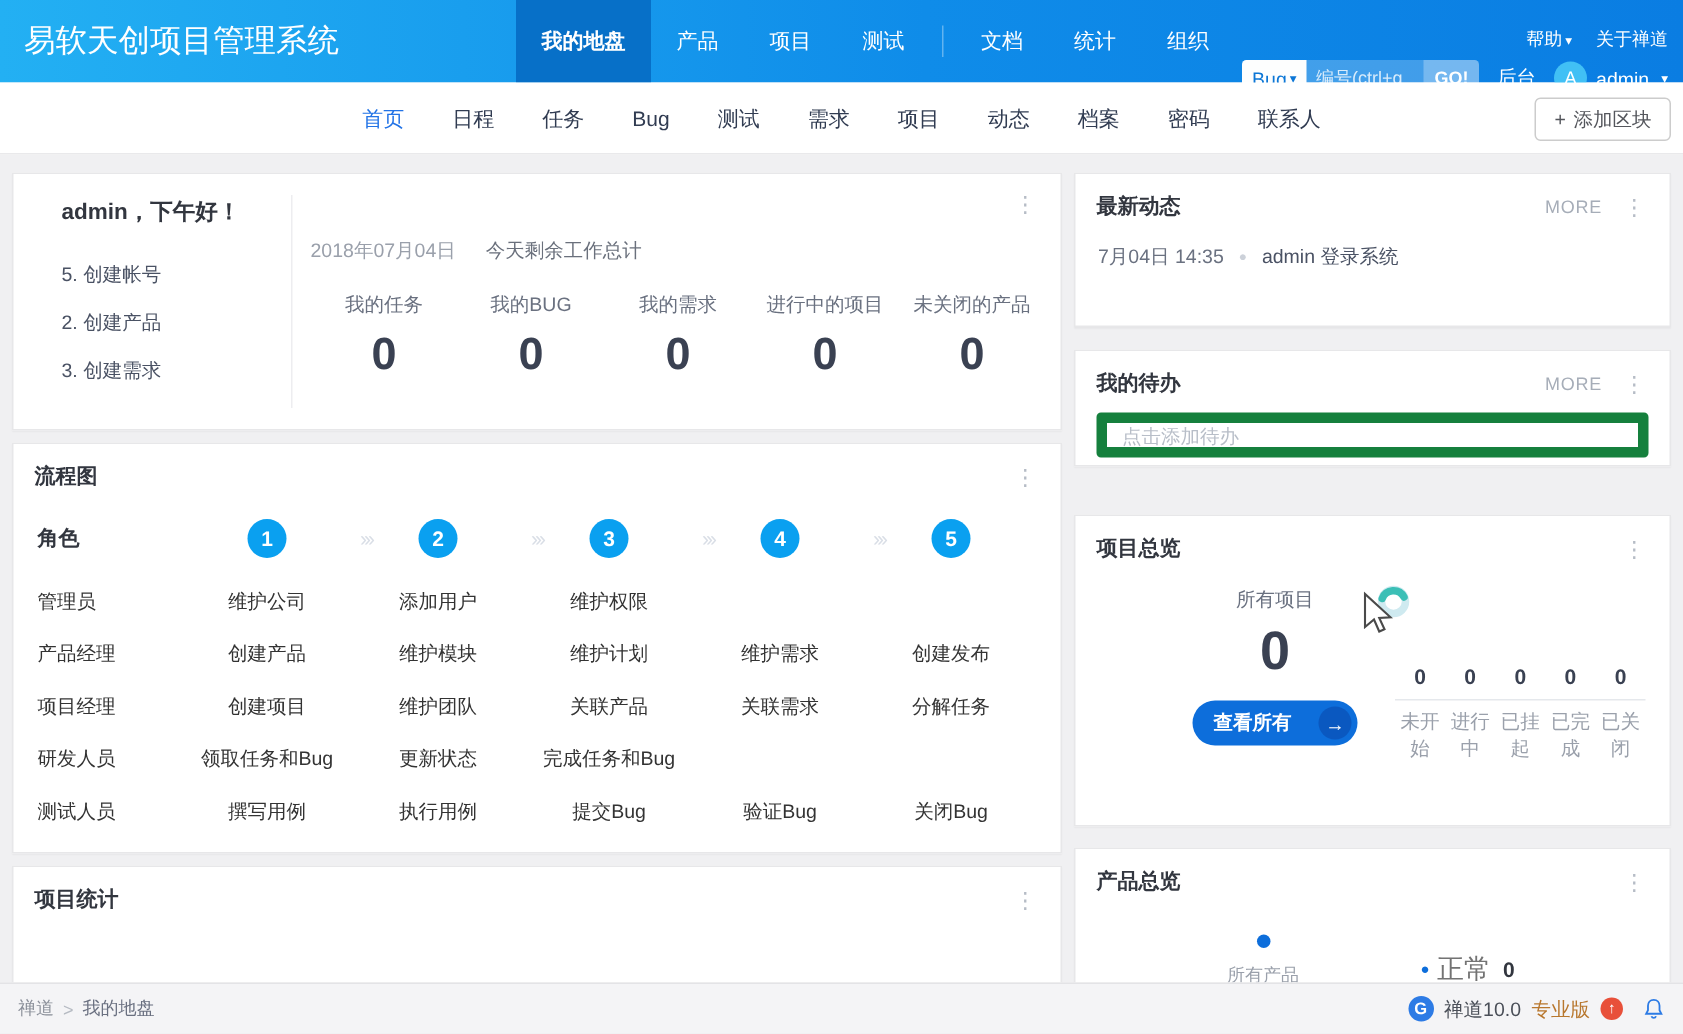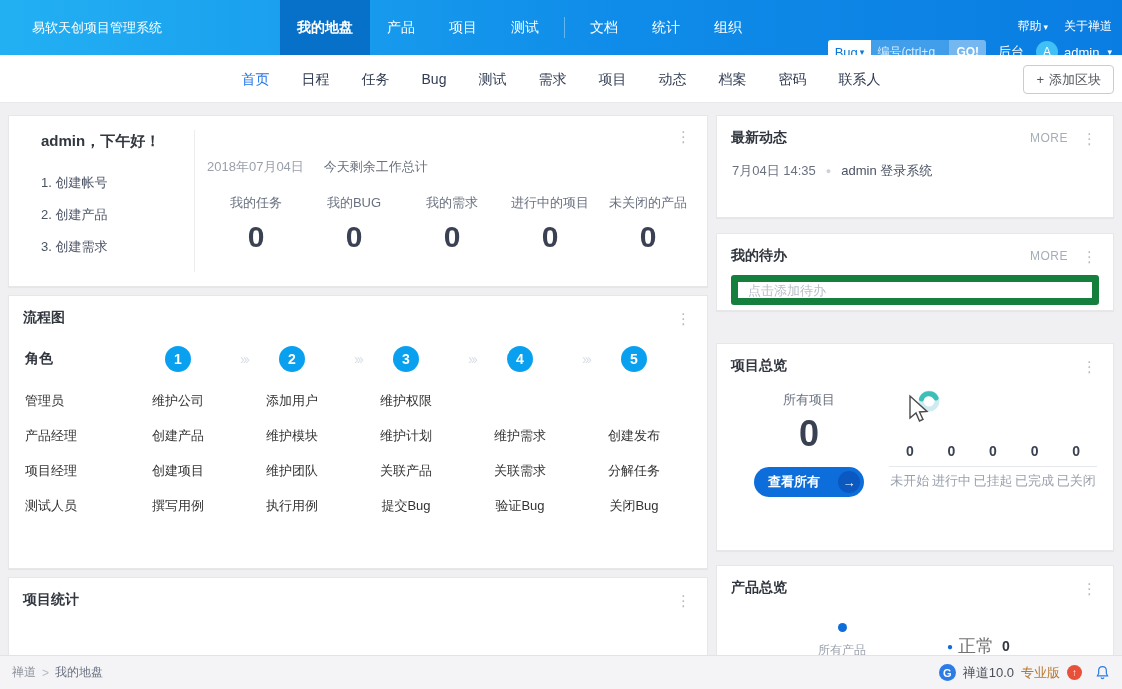--- a/index.html
+++ b/index.html
@@ -6,21 +6,21 @@
   html,body { width:1122px; height:689px; overflow:hidden; }
   body {
     font-family:"Liberation Sans","DejaVu Sans",sans-serif;
     background:#f0f0f2; color:#333; position:relative; font-size:13px;
   }
   
   .header {
     height:55px; background:linear-gradient(90deg,#23b0f3 0%, #0f8ce9 55%, #0a7de2 100%);
     display:flex; align-items:stretch; color:#fff;
   }
-  .logo { font-size:13px; line-height:55px; padding-left:32px; white-space:nowrap; }
+  .logo { font-size:21px; line-height:55px; padding-left:16px; white-space:nowrap; }
   .main-nav { display:flex; margin-left:118px; }
   .main-nav .nav-item {
     line-height:55px; padding:0 17px; font-size:14px; cursor:pointer; white-space:nowrap;
   }
   .main-nav .nav-item.active { background:#0770c8; font-weight:bold; }
   .nav-divider { width:1px; background:rgba(255,255,255,.35); margin:17px 8px; }
   .header-right { margin-left:auto; padding-right:10px; display:flex; flex-direction:column; align-items:flex-end; }
   .hr-top { display:flex; gap:16px; font-size:12px; margin-top:18px; align-items:center; }
   .hr-top span { cursor:pointer; }
   .caret { font-size:9px; margin-left:2px; }
@@ -99,21 +99,21 @@
   .news-text { color:#4a5264; }
   
   .panel-todo { height:78px; margin-bottom:32px; }
   .todo-input {
     display:block; width:calc(100% - 28px); margin:10px 14px 0; height:30px;
     border:7px solid #15803d; border-radius:3px; padding:0 10px; font-size:13px; color:#333; outline:none;
   }
   .todo-input::placeholder { color:#b8bec8; }
   
   .panel-po { height:208px; margin-bottom:14px; }
-  .po-body { display:flex; padding:0 12px; }
+  .po-body { display:flex; padding:0 12px;margin-left:41px; }
   .po-left { width:160px; text-align:center; margin-top:16px; }
   .po-all-label { font-size:13px; color:#6a7180; }
   .po-all-value { font-size:36px; font-weight:bold; color:#3a4152; margin-top:4px; }
   .view-all-btn {
     margin:12px auto 0; width:110px; height:30px; border:none; border-radius:16px;
     background:#0d6edb; color:#fff; font-size:13px; font-weight:bold;
     display:flex; align-items:center; justify-content:space-between; padding:0 4px 0 14px; cursor:pointer;
   }
   .view-all-arrow { width:22px; height:22px; border-radius:50%; background:#0a58c0; display:flex; align-items:center; justify-content:center; font-size:13px; font-weight:normal; }
   .po-right { flex:1; margin-top:68px; padding-right:4px; }
@@ -213,21 +213,21 @@
 
     <div class="panel panel-welcome">
       <div class="panel-header">
         <div class="panel-tools">
           <span class="kebab">⋮</span>
         </div>
       </div>
       <div class="welcome-left">
         <div class="greeting">admin，下午好！</div>
         <ul class="steps">
-          <li>1. 创建帐号</li>
+          <li>5. 创建帐号</li>
           <li>2. 创建产品</li>
           <li>3. 创建需求</li>
         </ul>
       </div>
       <div class="welcome-divider"></div>
       <div class="welcome-right">
         <div class="date-row">
           <span class="date-text">2018年07月04日</span>
           <span class="summary-title">今天剩余工作总计</span>
         </div>
@@ -288,20 +288,28 @@
           <div class="flow-cell link">维护需求</div>
           <div class="flow-cell link">创建发布</div>
         </div>
         <div class="flow-row">
           <div class="flow-role">项目经理</div>
           <div class="flow-cell link">创建项目</div>
           <div class="flow-cell link">维护团队</div>
           <div class="flow-cell link">关联产品</div>
           <div class="flow-cell link">关联需求</div>
           <div class="flow-cell link">分解任务</div>
+        </div>
+        <div class="flow-row">
+          <div class="flow-role">研发人员</div>
+          <div class="flow-cell link">领取任务和Bug</div>
+          <div class="flow-cell link">更新状态</div>
+          <div class="flow-cell link">完成任务和Bug</div>
+          <div class="flow-cell"></div>
+          <div class="flow-cell"></div>
         </div>
         <div class="flow-row">
           <div class="flow-role">测试人员</div>
           <div class="flow-cell link">撰写用例</div>
           <div class="flow-cell link">执行用例</div>
           <div class="flow-cell link">提交Bug</div>
           <div class="flow-cell link">验证Bug</div>
           <div class="flow-cell link">关闭Bug</div>
         </div>
       </div>

